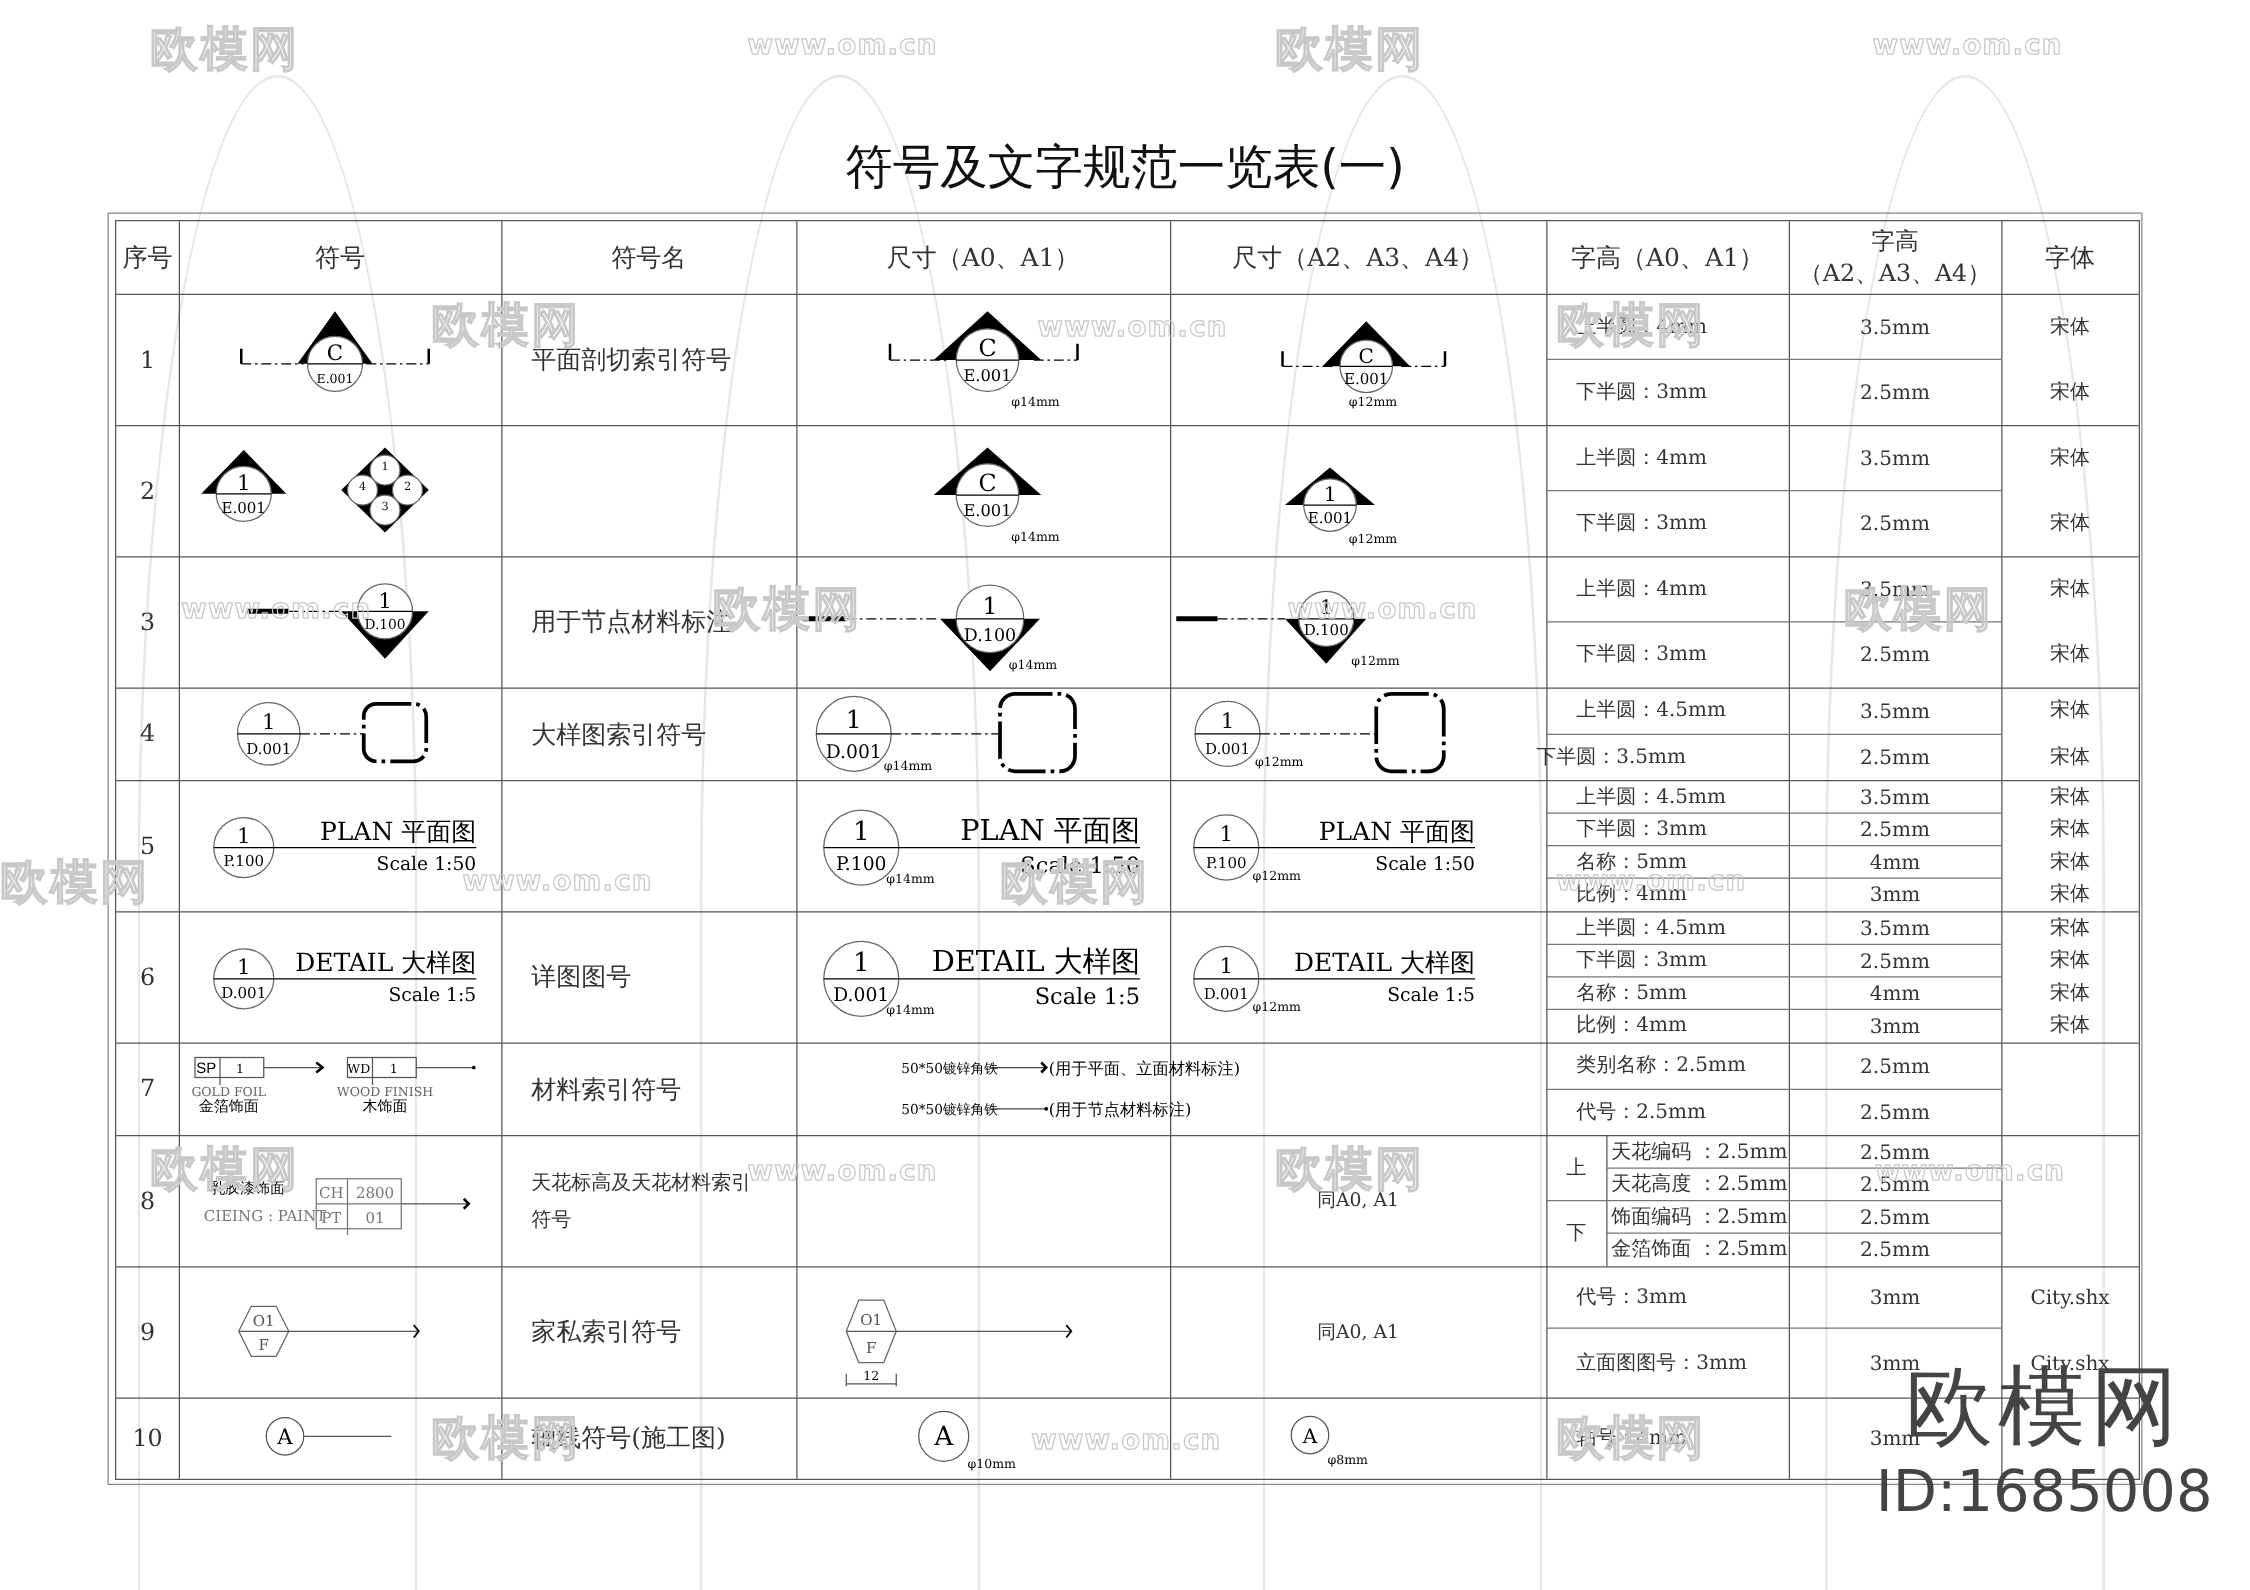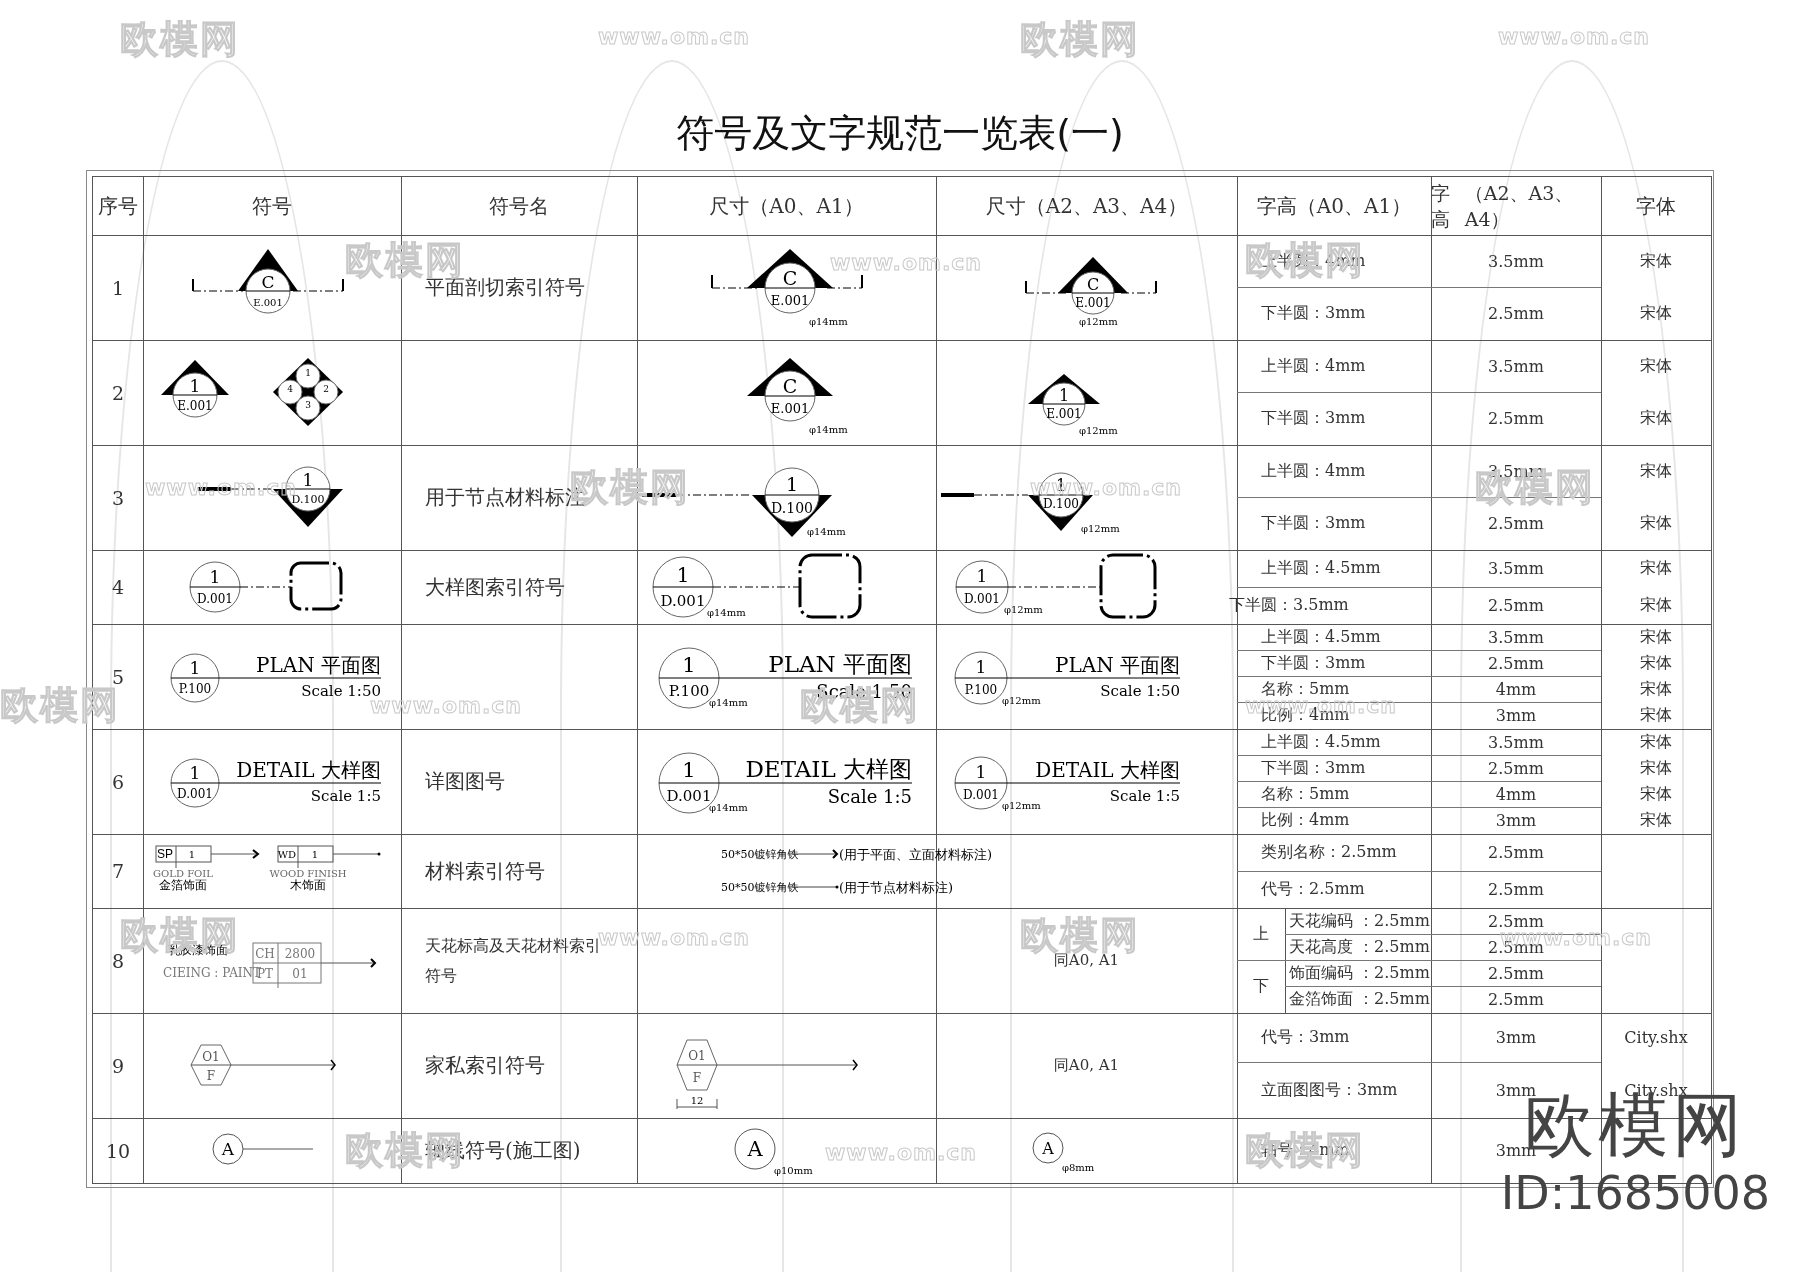--- a/index.html
+++ b/index.html
@@ -60,21 +60,21 @@
   <div class="hl" style="top:731px"></div>
   <div class="hl" style="top:836px"></div>
   <div class="hl" style="top:941px"></div>
 
   <div class="cell" style="left:0;top:0;width:50px;height:58px;font-size:20px;">序号</div>
   <div class="cell" style="left:50px;top:0;width:258px;height:58px;font-size:20px;">符号</div>
   <div class="cell" style="left:308px;top:0;width:236px;height:58px;font-size:20px;">符号名</div>
   <div class="cell" style="left:544px;top:0;width:299px;height:58px;font-size:20px;">尺寸（A0、A1）</div>
   <div class="cell" style="left:843px;top:0;width:301px;height:58px;font-size:20px;">尺寸（A2、A3、A4）</div>
   <div class="cell" style="left:1144px;top:0;width:194px;height:58px;font-size:20px;">字高（A0、A1）</div>
-  <div class="cell" style="left:1338px;top:0;width:170px;height:58px;flex-direction:row;font-size:19px;line-height:26px;">
+  <div class="cell" style="left:1338px;top:0;width:170px;height:58px;flex-direction:column;font-size:19px;line-height:26px;">
     <span>字高</span>
     <span>（A2、A3、A4）</span>
   </div>
   <div class="cell" style="left:1508px;top:0;width:110px;height:58px;font-size:20px;">字体</div>
 
   <div class="cell" style="left:0;top:58px;width:50px;height:105px;">1</div>
   <div class="cell" style="left:0;top:163px;width:50px;height:105px;">2</div>
   <div class="cell" style="left:0;top:268px;width:50px;height:105px;">3</div>
   <div class="cell" style="left:0;top:373px;width:50px;height:74px;">4</div>
   <div class="cell" style="left:0;top:447px;width:50px;height:105px;">5</div>

